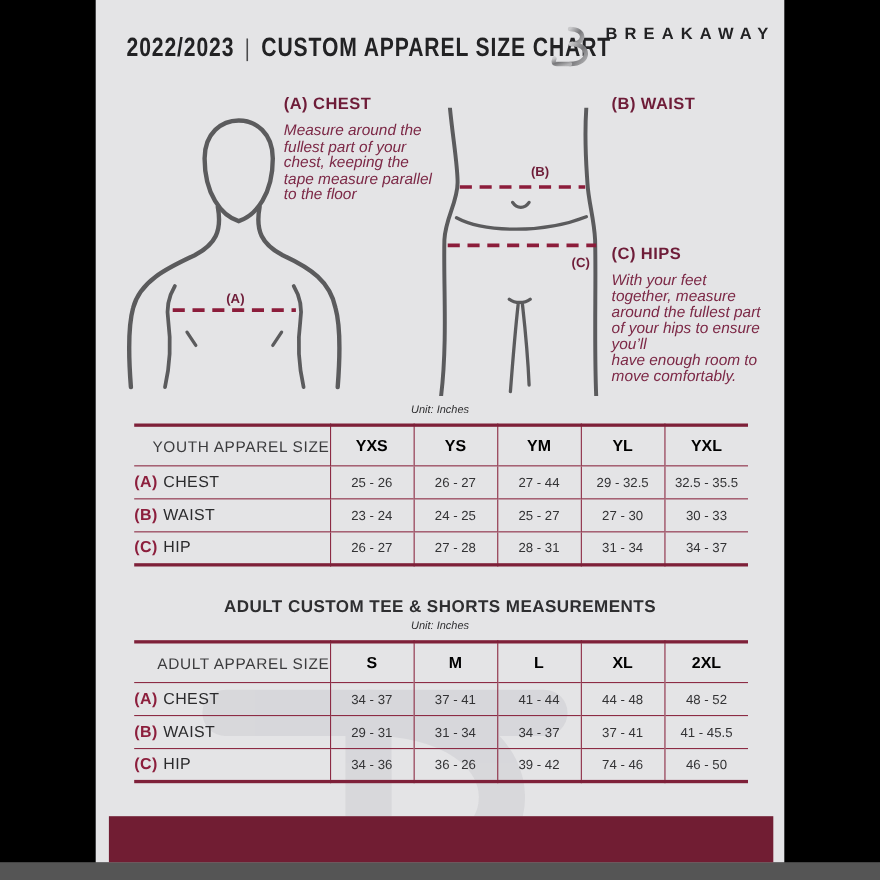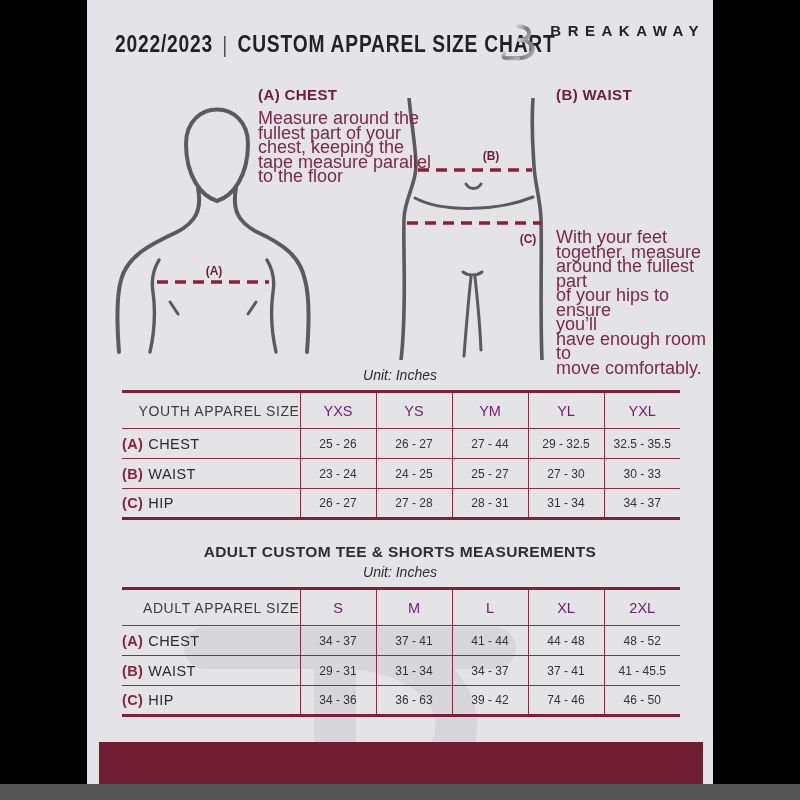--- a/index.html
+++ b/index.html
@@ -20,49 +20,49 @@
   .page-header{position:absolute;top:22px;left:0;width:100%;height:44px;z-index:2}
   .hdr-left{position:absolute;left:28px;top:8px;transform:scaleX(.8);transform-origin:left center;white-space:nowrap;
             font-weight:700;font-size:24px;letter-spacing:1px;color:#222224;font-family:"Liberation Sans",sans-serif}
   .hdr-left .divider{font-weight:400;color:#4a4a4c;padding:0 12px;font-size:22px}
   .hdr-right{position:absolute;right:8px;top:-6px;display:flex;gap:10px}
   .brand-name{font-weight:700;font-size:15px;letter-spacing:6.5px;color:#222224;padding-top:6px}
 
   
   .instr{position:absolute;z-index:1}
   .instr h3{font-size:15px;font-weight:700;color:var(--accent-maroon);letter-spacing:.4px}
-  .instr p{margin-top:8px;font-size:18px;line-height:14.5px;color:var(--body-maroon);white-space:pre-line}
+  .instr p{margin-top:8px;font-style:italic;font-size:14px;line-height:14.5px;color:var(--body-maroon);white-space:pre-line}
   .instr-a{left:171px;top:86px;width:180px}
   .instr-b{left:469px;top:86px;width:160px}
   .instr-c{left:469px;top:222px;width:160px}
 
   .fig{position:absolute;z-index:1}
   .fig-upper{left:26px;top:86px}
   .fig-lower{left:302px;top:98px}
   .fig path,.fig line.body{fill:none;stroke:var(--figure-gray);stroke-linecap:round}
   .fig .dash{stroke:#8c1d3b;stroke-width:3.4;stroke-dasharray:11 7;fill:none}
   .fig text{font-family:"Liberation Sans",sans-serif;font-weight:700;font-size:12px;fill:var(--accent-maroon)}
 
   
   .section{position:absolute;left:0;width:100%;z-index:1}
   .sec-youth{top:364px}
   .sec-adult{top:543px}
   .sec-title{text-align:center;font-size:15.5px;font-weight:700;letter-spacing:.4px;color:#2e2e30}
-  .sec-unit{text-align:center;font-size:14px;font-style:italic;color:#2e2e30;margin-top:3px}
+  .sec-unit{text-align:center;font-size:10px;font-style:italic;color:#2e2e30;margin-top:3px}
   table.size-table{border-collapse:collapse;margin:7px 0 0 35px;width:558px;table-layout:fixed;
     border-top:3px solid var(--table-border-thick);border-bottom:3px solid var(--table-border-thick)}
   table.size-table col.c0{width:178px}
   table.size-table col.cn{width:76px}
   table.size-table th,table.size-table td{padding:0;vertical-align:middle}
   table.size-table th+th,table.size-table td+td{border-left:1.6px solid var(--table-border)}
   table.size-table tbody tr{border-top:1.3px solid var(--table-border)}
   table.size-table thead tr{height:37px}
   table.size-table tbody tr{height:30px}
   th.first{text-align:right;padding-left:13px;font-weight:400;font-size:14px;letter-spacing:.6px;color:#3c3c3e}
-  th.size{font-weight:400;font-size:14.5px;color:#701a75}
+  th.size{font-weight:700;font-size:14.5px;color:#000000}
   td.rowlabel{text-align:left;padding-left:13px;font-size:14.5px;color:#2b2b2d;letter-spacing:.4px}
   td.rowlabel .prefix{color:#8c1f3d;font-weight:700;margin-right:5px}
   td.val{text-align:center;font-size:12px;color:#333335}
 
   
   .footer-bar{position:absolute;left:12px;top:742px;width:604px;height:46px;background:var(--footer-maroon);z-index:2}
 </style>
 </head>
 <body>
 
@@ -147,20 +147,21 @@
       <p>Measure around the
 fullest part of your
 chest, keeping the
 tape measure parallel
 to the floor</p>
     </div>
     <div class="instr instr-b">
       <h3>(B) WAIST</h3>
     </div>
     <div class="instr instr-c">
+      <h3>(C) HIPS</h3>
       <p>With your feet
 together, measure
 around the fullest part
 of your hips to ensure
 you’ll
 have enough room to
 move comfortably.</p>
     </div>
 
     <div class="section sec-youth">
@@ -248,21 +249,21 @@
             <td class="rowlabel"><span class="prefix">(B)</span><span>WAIST</span></td>
             <td class="val">29 - 31</td>
             <td class="val">31 - 34</td>
             <td class="val">34 - 37</td>
             <td class="val">37 - 41</td>
             <td class="val">41 - 45.5</td>
           </tr>
           <tr>
             <td class="rowlabel"><span class="prefix">(C)</span><span>HIP</span></td>
             <td class="val">34 - 36</td>
-            <td class="val">36 - 63</td>
+            <td class="val">36 - 26</td>
             <td class="val">39 - 42</td>
             <td class="val">74 - 46</td>
             <td class="val">46 - 50</td>
           </tr>
         </tbody>
       </table>
     </div>
 
     <div class="footer-bar"></div>
 

